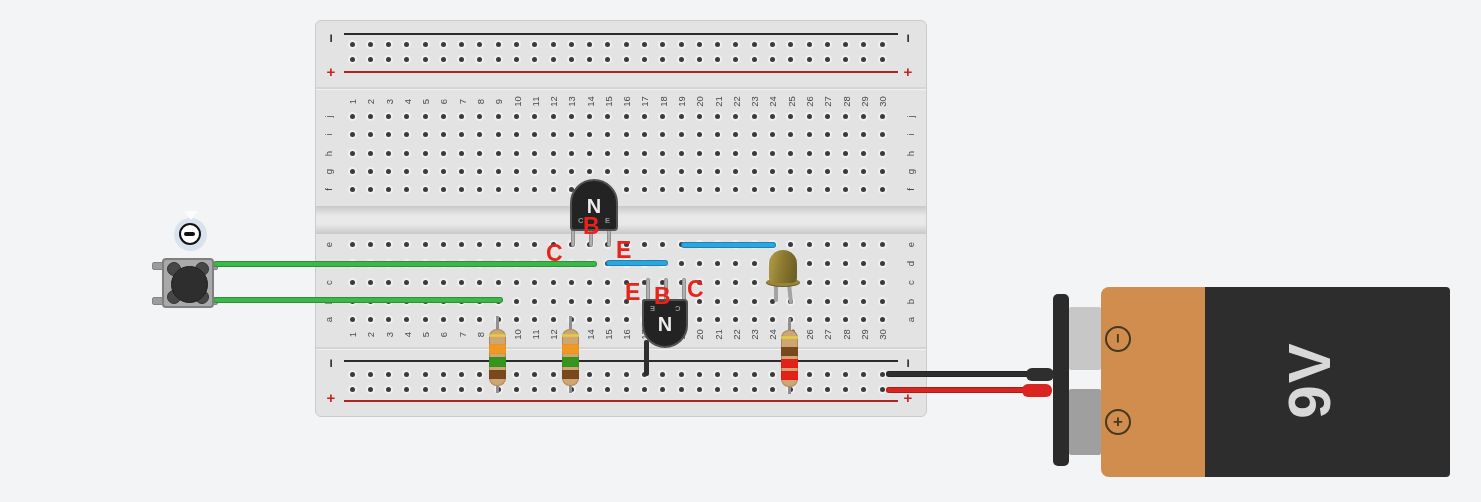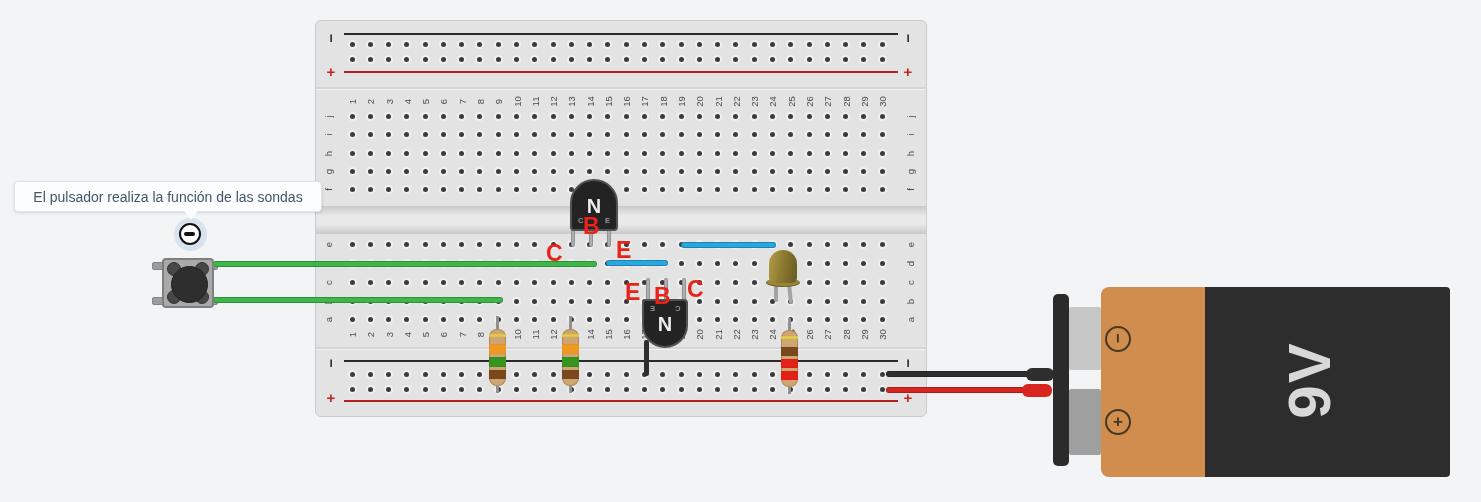--- a/index.html
+++ b/index.html
@@ -688,19 +688,18 @@
   <div id="bat-bar"></div>
   <div class="bat-term" style="left:1069px;top:307px;width:32px;height:63px;background:#c7c7c7;border-radius:2px;"></div>
   <div class="bat-term" style="left:1069px;top:389px;width:32px;height:66px;background:#9f9f9f;border-radius:2px;"></div>
   <div id="bat-body-orange" style="background-color: rgb(208, 141, 78);"></div>
   <div id="bat-body-dark" style="background-color: rgb(45, 45, 45);"></div>
   <div id="bat-label">9V</div>
   <div class="bat-circ" style="left:1105px;top:326px;"><span class="rot">−</span></div>
   <div class="bat-circ" style="left:1105px;top:409px;"><span>+</span></div>
 
   <div id="icon-halo"></div>
-  <div id="tooltip">El pulsador realiza la función de las sondas</div>
   <div id="tooltip-tail"></div>
   <div id="minus-icon">
       <div class="bar"></div>
     </div>
 
 </div>
 
 </body></html>

